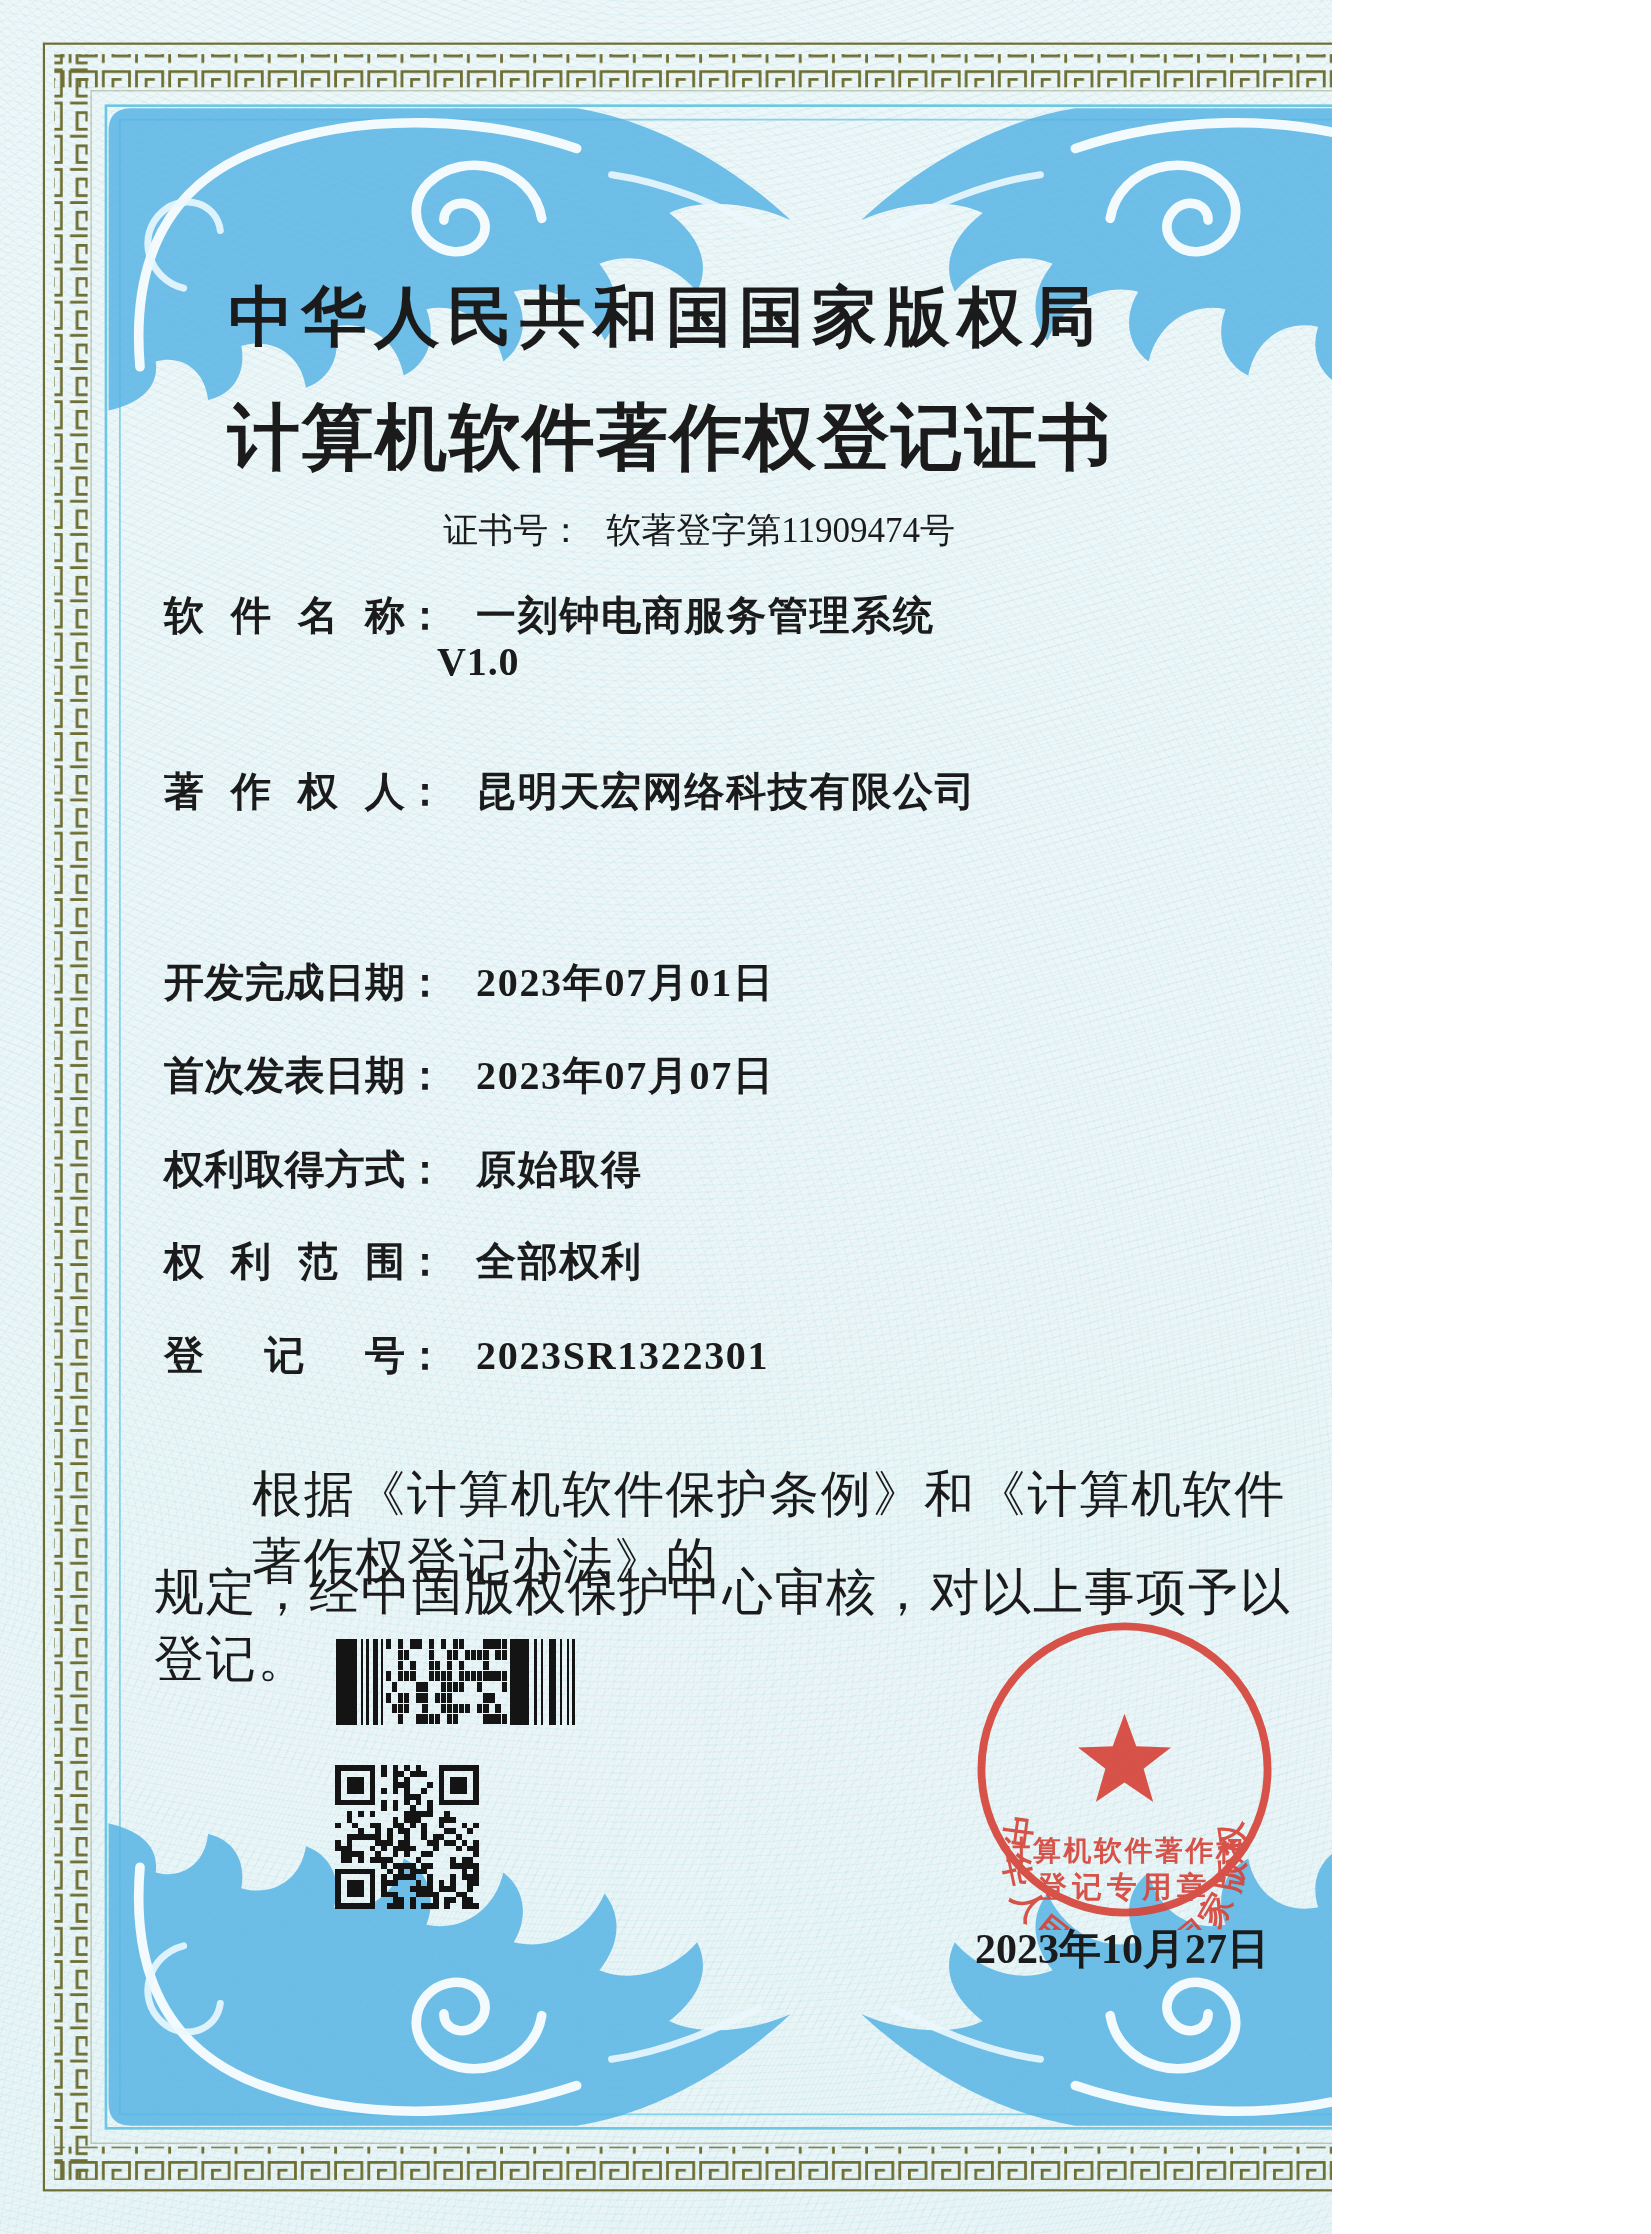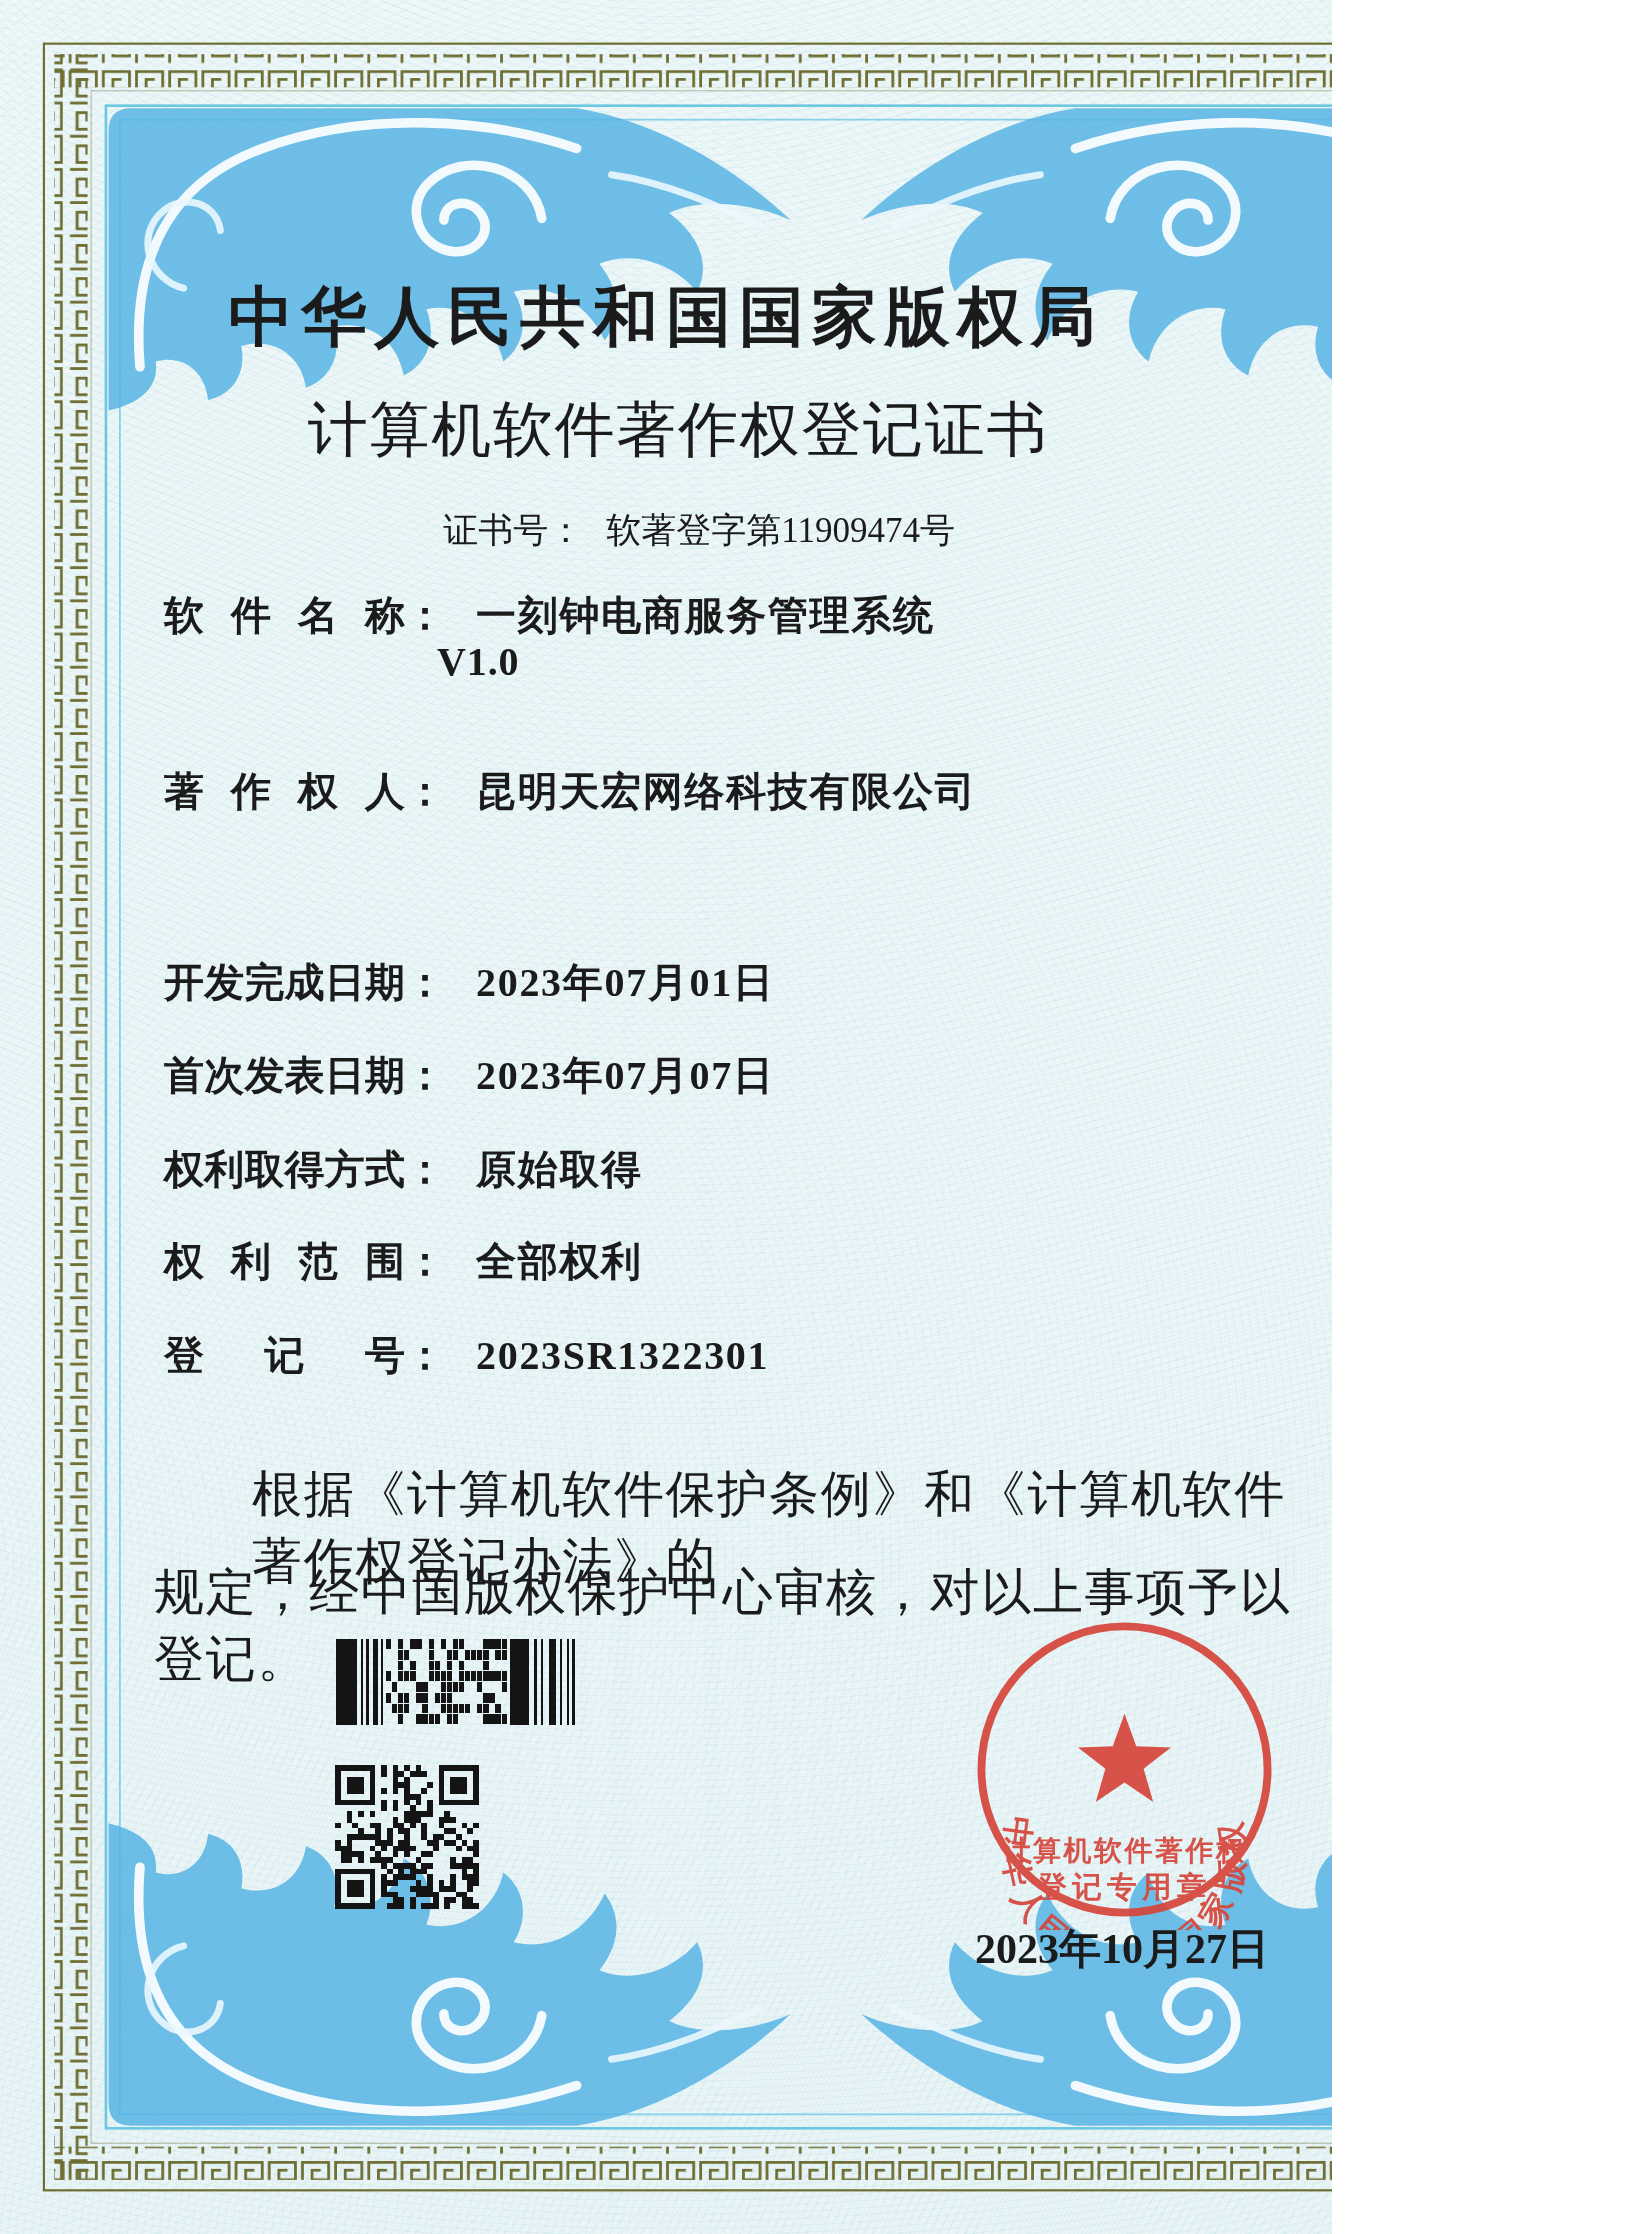--- a/index.html
+++ b/index.html
@@ -16,21 +16,21 @@
   .frame{position:absolute;left:0;top:0;}
   .olive-line{fill:none;stroke:var(--border-olive,#6e6e33);}
   .meander-band{fill:url(#mh);}
   .meander-band-v{fill:url(#mv);}
   .blue-line{fill:none;stroke:var(--line-blue,#6cc8e2);}
   .flo-base{fill:var(--flourish-blue,#57b4e4);opacity:.85;}
   .flo-line{fill:none;stroke:#f2fafd;stroke-width:11;stroke-linecap:round;}
   .flo-line2{fill:none;stroke:#eaf7fd;stroke-width:8;stroke-linecap:round;opacity:.9;}
   .txt{position:absolute;white-space:nowrap;}
   .title{left:0;width:100%;top:273px;text-align:center;font-size:65px;font-weight:700;letter-spacing:7.9px;}
-  .subtitle{left:12px;width:100%;top:390px;text-align:center;font-size:60px;font-weight:400;letter-spacing:1.7px;}
+  .subtitle{left:4px;width:100%;top:390px;text-align:center;font-size:72px;font-weight:700;letter-spacing:1.7px;}
   .certno{top:507px;right:377px;font-size:35px;font-weight:400;}
   .certno .gap{display:inline-block;width:23px;}
   .frow{position:absolute;left:164px;font-size:40px;font-weight:700;}
   .flabel{display:inline-block;width:241px;text-align:justify;text-align-last:justify;}
   .fcolon{display:inline-block;}
   .fvalue{display:inline-block;margin-left:31px;font-weight:600;letter-spacing:1.7px;text-align:center;}
   .fvalue2{position:absolute;left:437px;font-size:40px;font-weight:600;letter-spacing:0.9px;}
   .stmt{position:absolute;font-size:50px;font-weight:400;letter-spacing:1.7px;margin-top:24px;}
   .stmt1{left:252px;top:1437px;}
   .stmt2{left:154px;top:1535px;}

